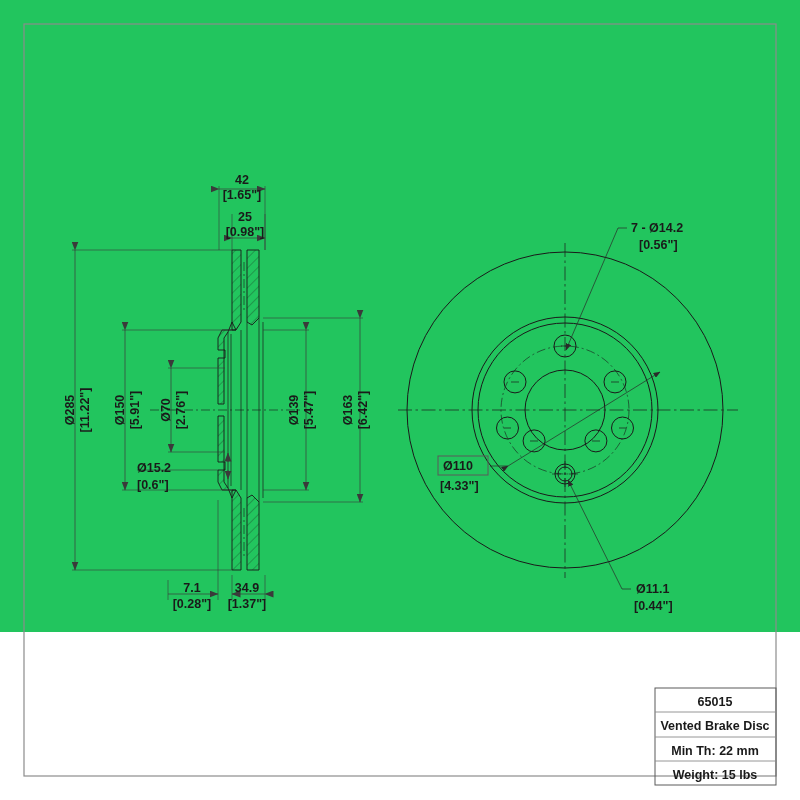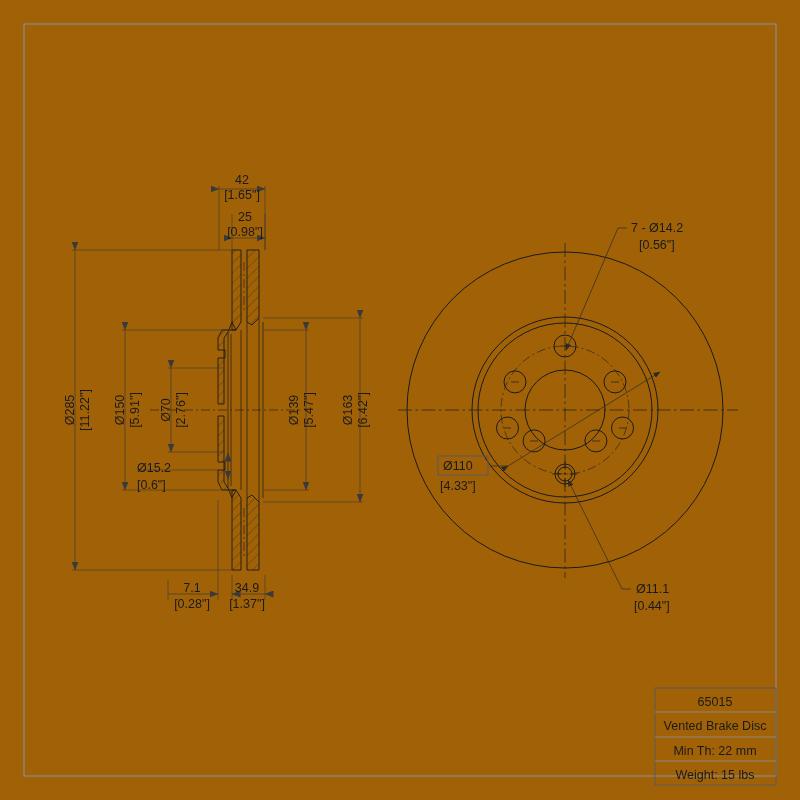--- a/index.html
+++ b/index.html
@@ -1,17 +1,17 @@
 <!DOCTYPE html>
 <html><head>
 <meta charset="utf-8">
 <style>
   html,body{margin:0;padding:0;background:#ffffff;}
   body{width:800px;height:800px;font-family:"Liberation Sans",sans-serif;overflow:hidden;}
-  #sheet{position:relative;width:800px;height:800px;background:#a16207;}
+  #sheet{position:relative;width:800px;height:632px;background:#22c55e;font-weight:bold;}
   svg{display:block;}
   .ln{stroke:#1a1a1a;fill:none;stroke-width:1;}
   .thin{stroke:#1a1a1a;fill:none;stroke-width:0.7;}
   .dimln{stroke:#3a3a3a;fill:none;stroke-width:0.7;}
   .extln{stroke:#3a3a3a;fill:none;stroke-width:0.6;}
   .centerln{stroke:#1a1a1a;fill:none;stroke-width:0.7;stroke-dasharray:14 3.5 2.5 3.5;}
   .centerln2{stroke:#1a1a1a;fill:none;stroke-width:0.6;stroke-dasharray:9 3 2 3;}
   .hatch{stroke:#1a1a1a;stroke-width:0.55;}
   .leader{stroke:#2a2a2a;fill:none;stroke-width:0.7;}
   .frame{stroke:#8c8c8c;fill:none;stroke-width:1.2;}

